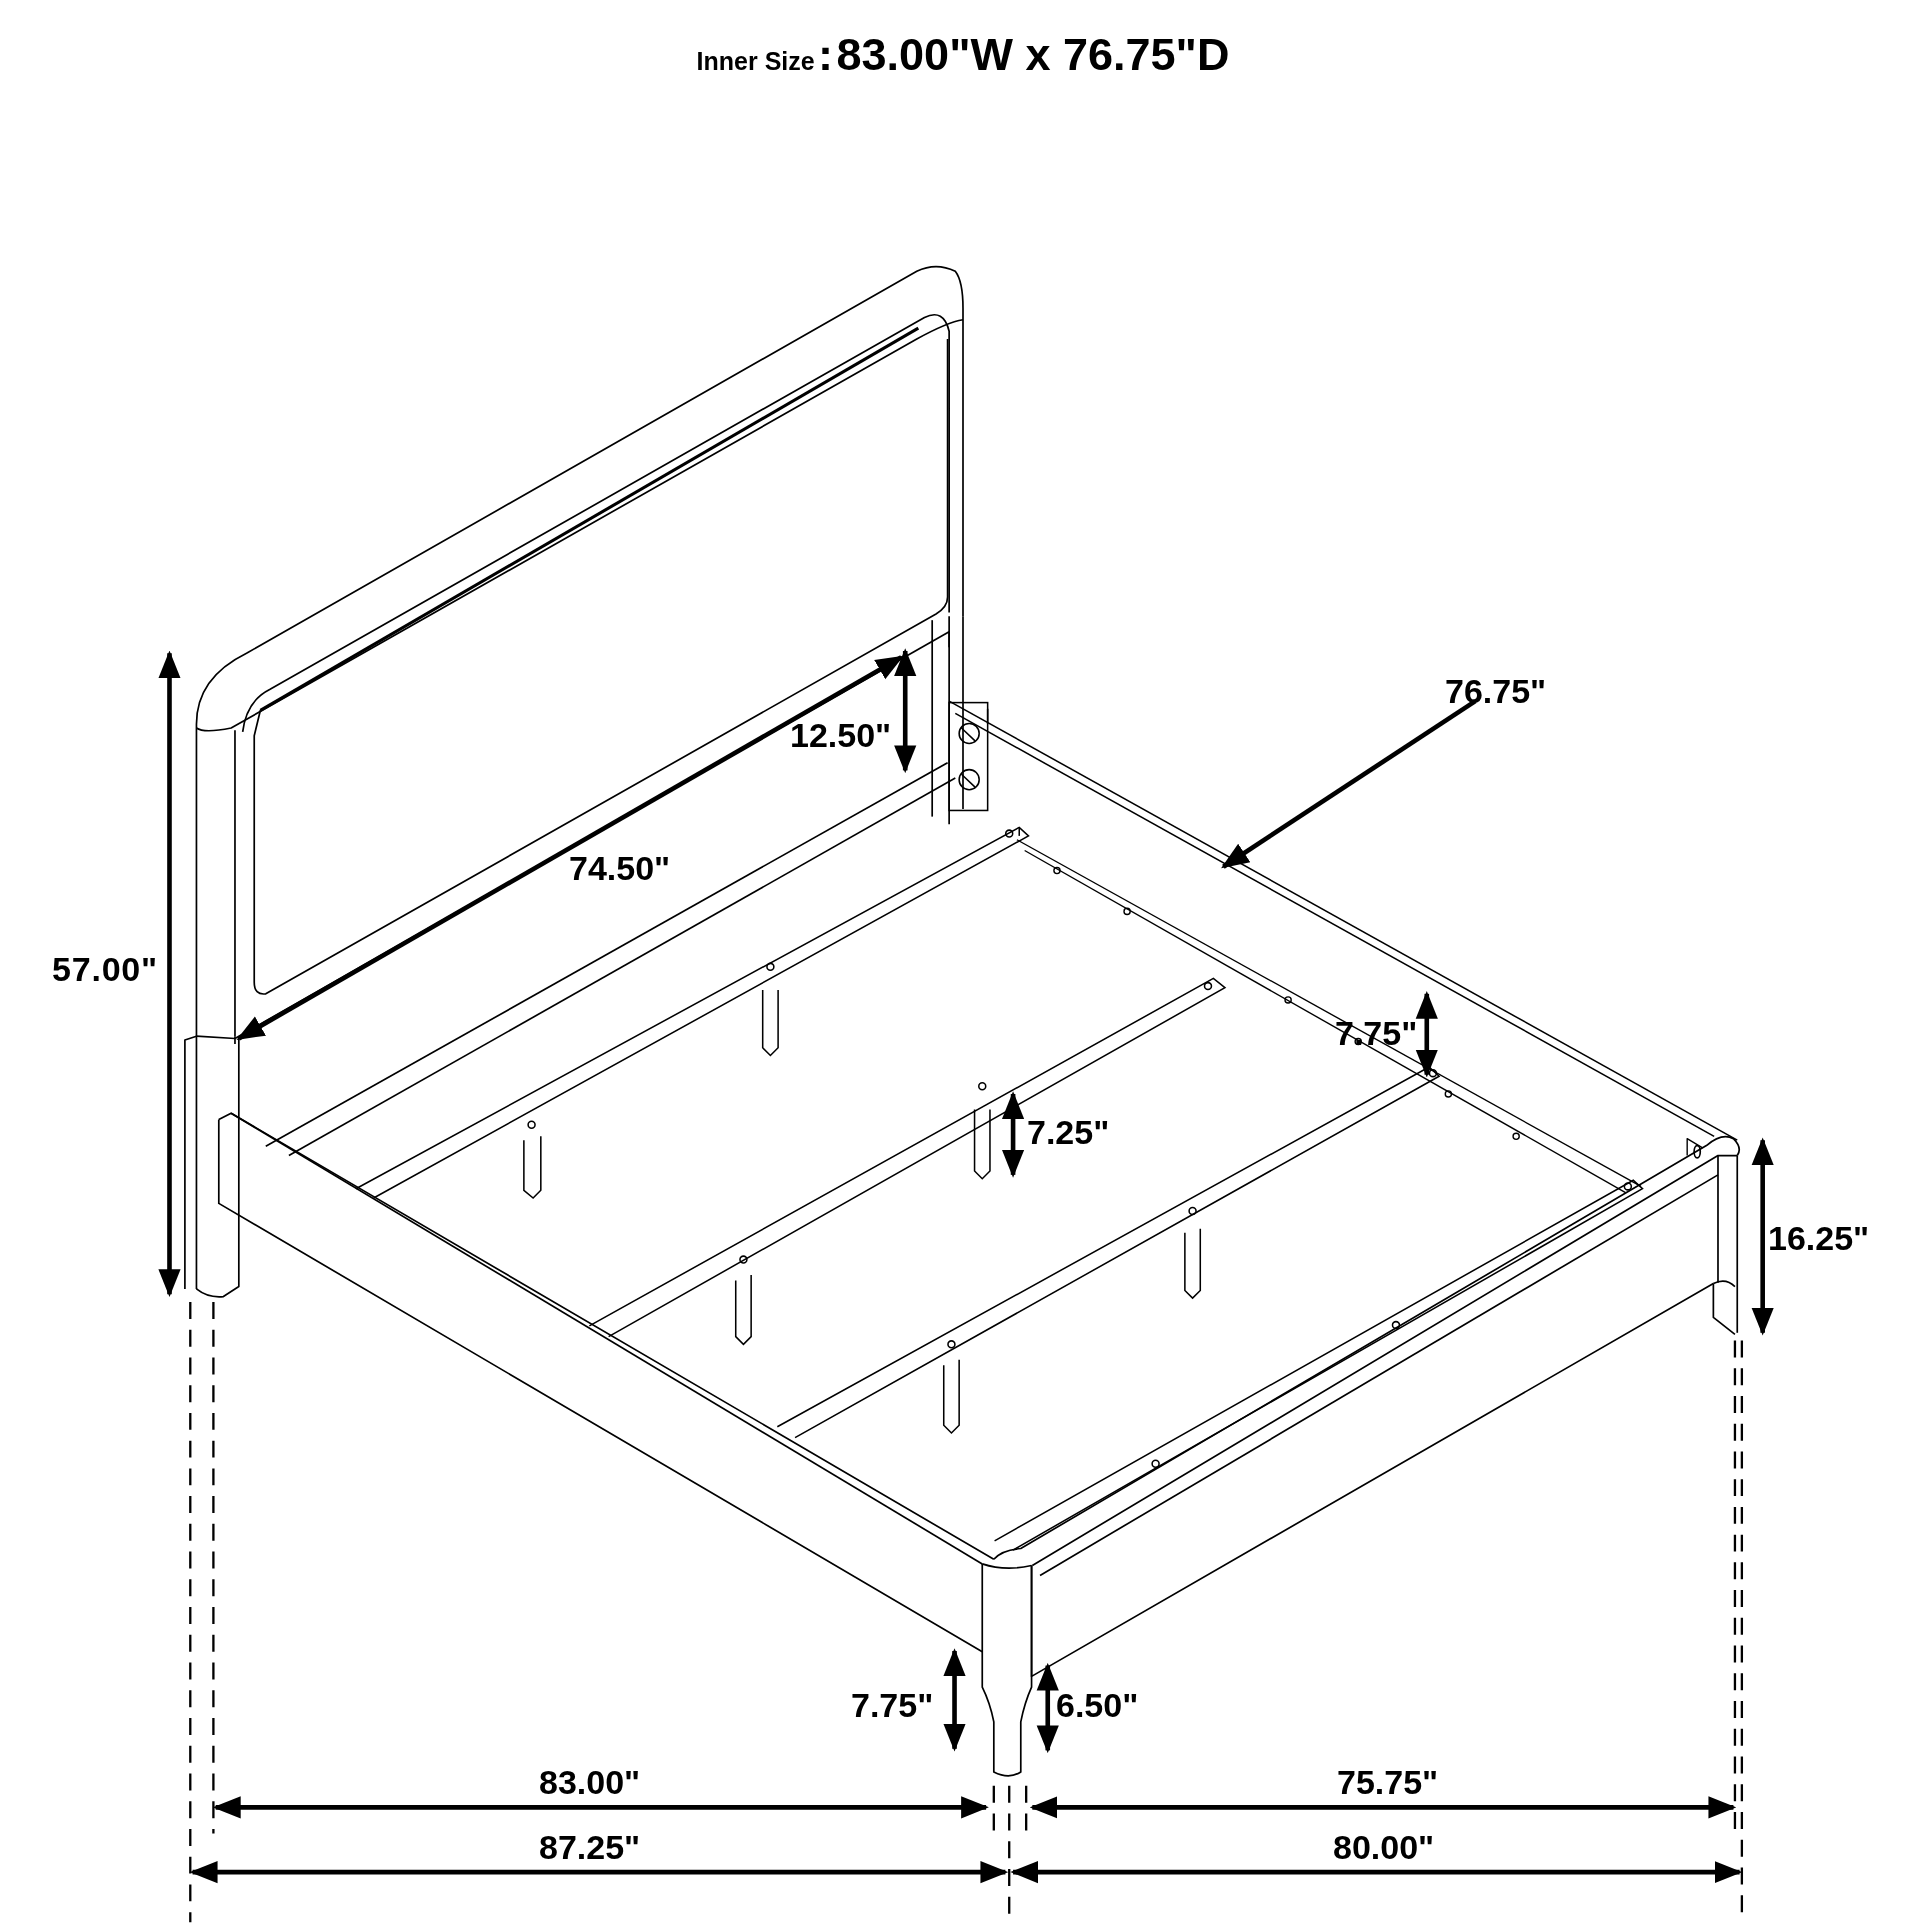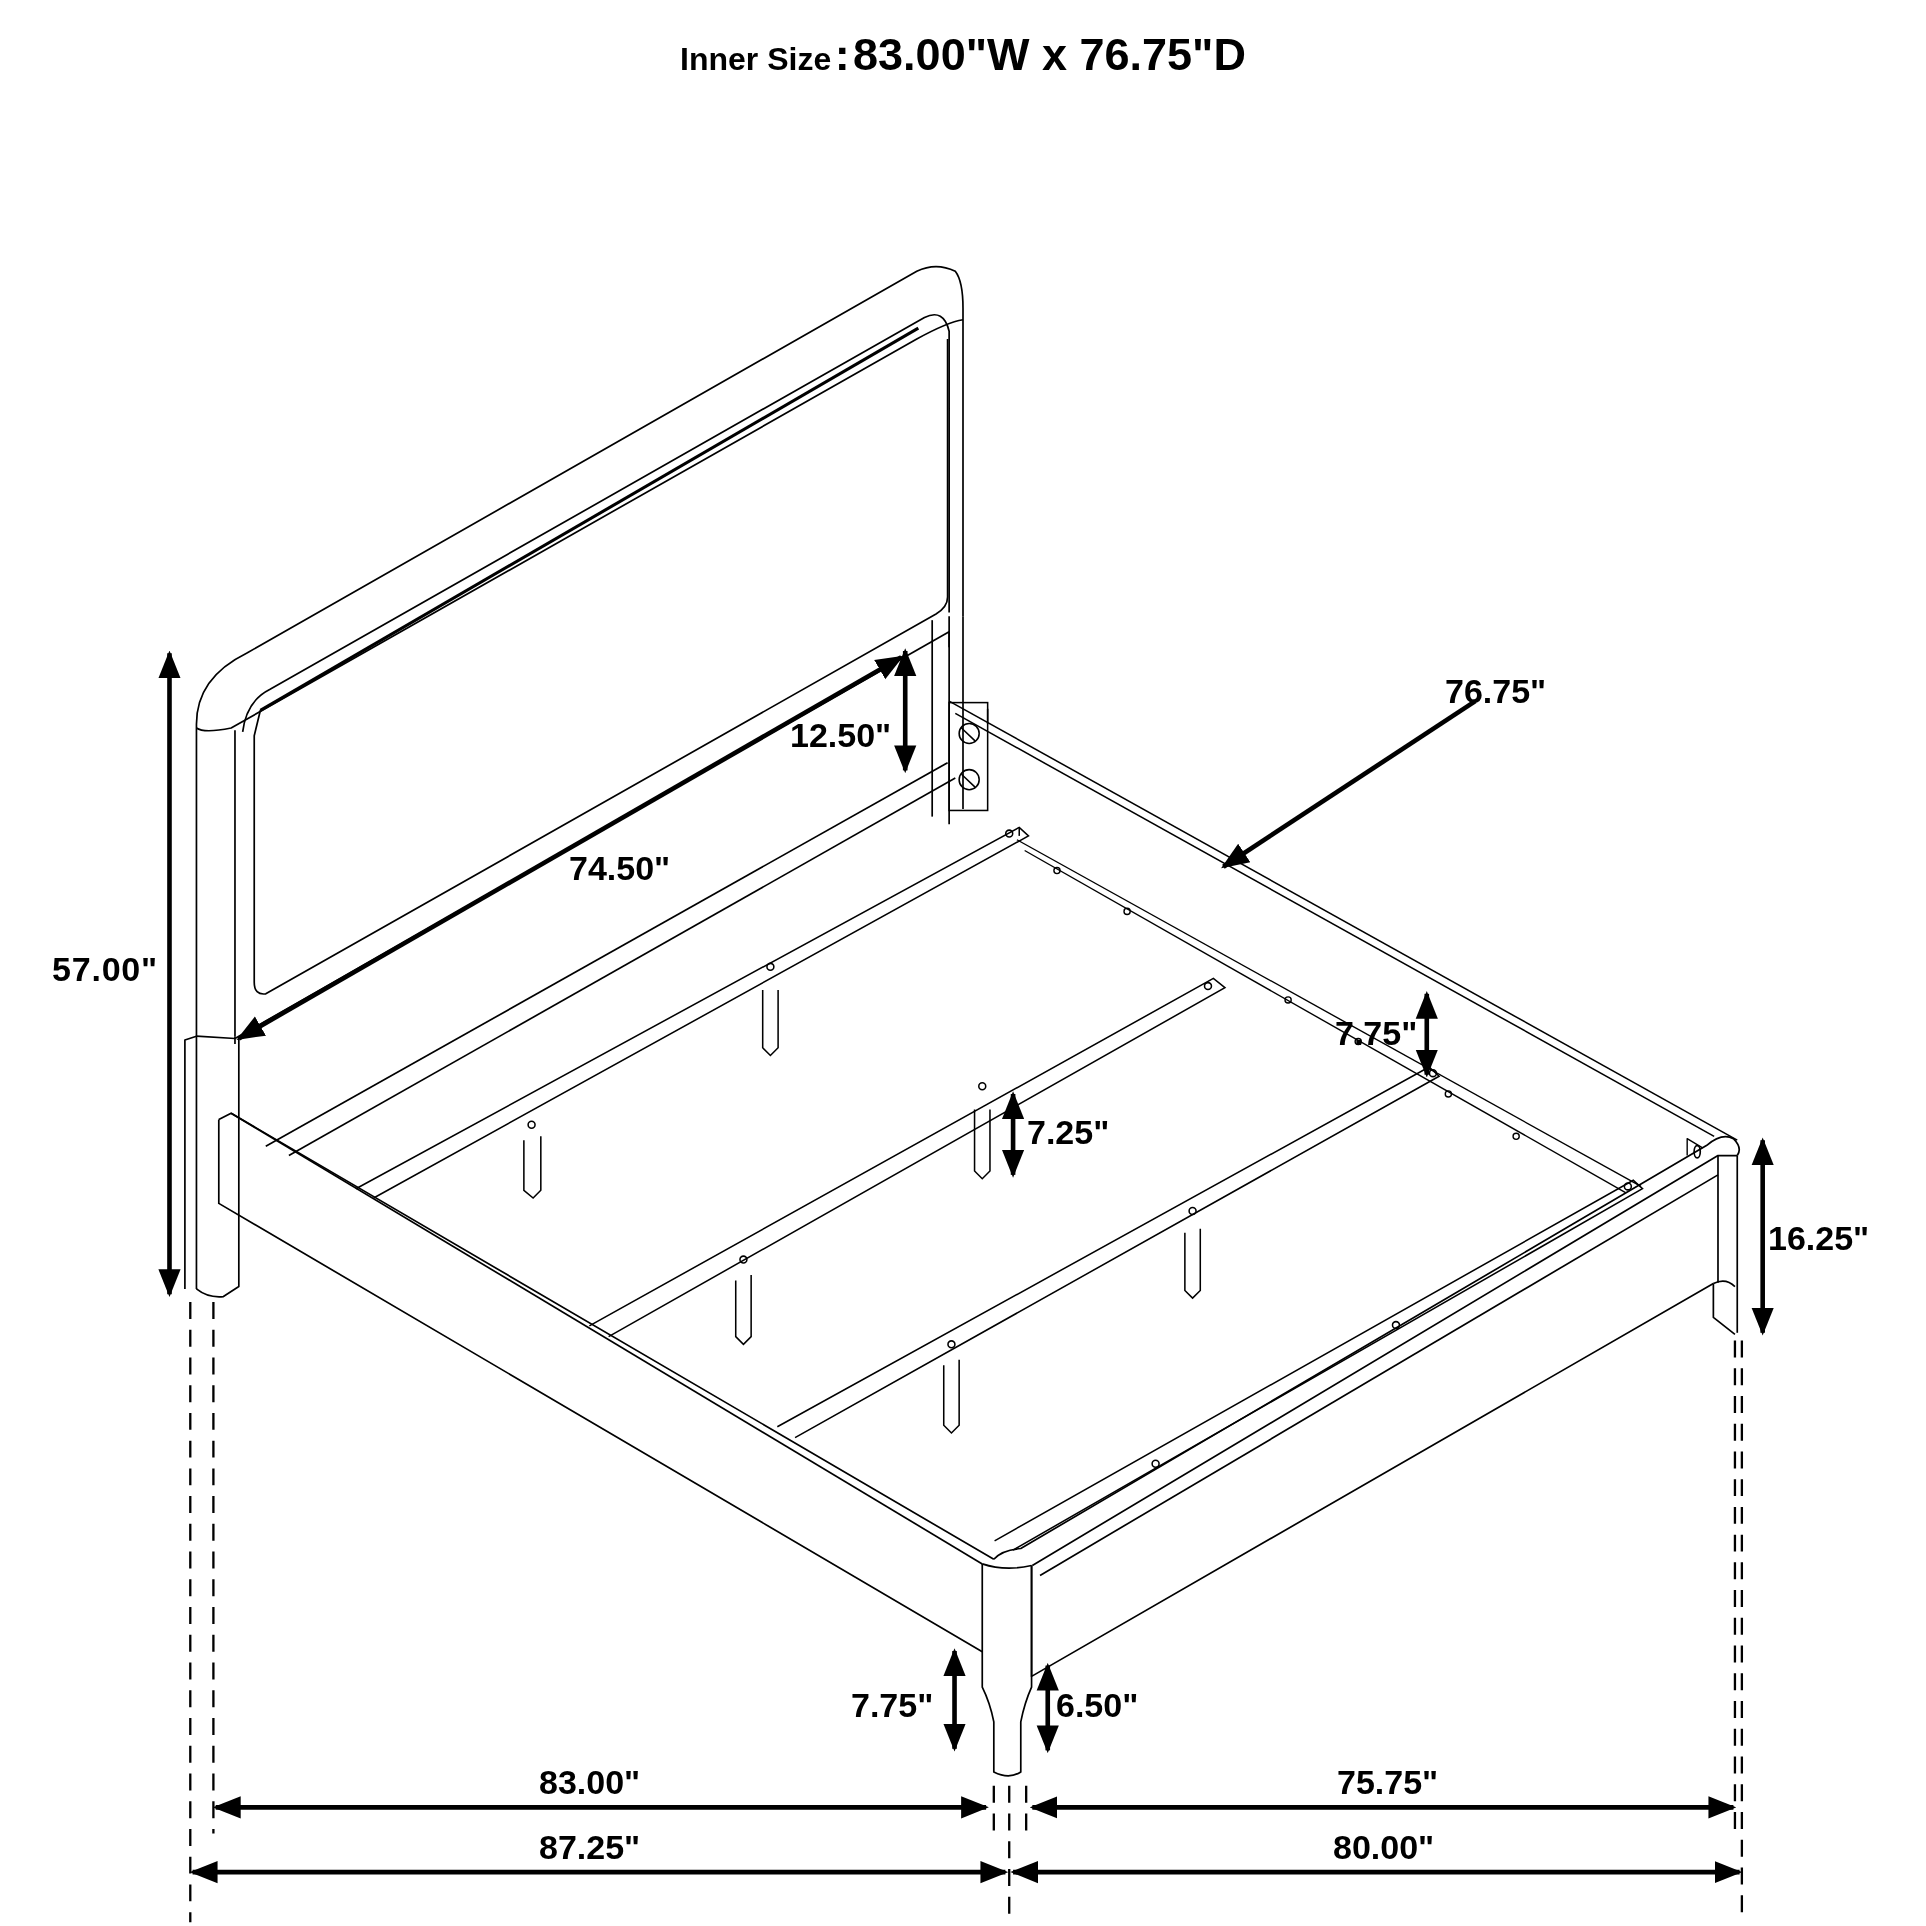--- a/index.html
+++ b/index.html
@@ -1,18 +1,18 @@
 <!DOCTYPE html>
 <html style="font-size:12.3px"><head>
 <meta charset="utf-8">
 <style>
   html, body { margin: 0; padding: 0; background: #ffffff; }
   body { width: 1926px; height: 1926px; position: relative; overflow: hidden; font-family: "Liberation Sans", sans-serif; }
   .title { position: absolute; left: 0; top: 29px; width: 1926px; text-align: center; color: #000; white-space: nowrap; }
-  .title .t-small { font-weight: bold; font-size: 32px; }
+  .title .t-small { font-weight: bold; font-size: 25px; }
   .title .t-big { font-weight: bold; font-size: 45px; }
   svg.drawing { position: absolute; left: 0; top: 0; }
   .dim-label { position: absolute; font-weight: bold; color: #000; font-size: 34px; white-space: nowrap; line-height: 1; }
   .dim-label.wide { letter-spacing: 0.8px; }
 </style>
 </head>
 <body>
 
 <div class="title">
   <span class="t-small">Inner Size</span>

